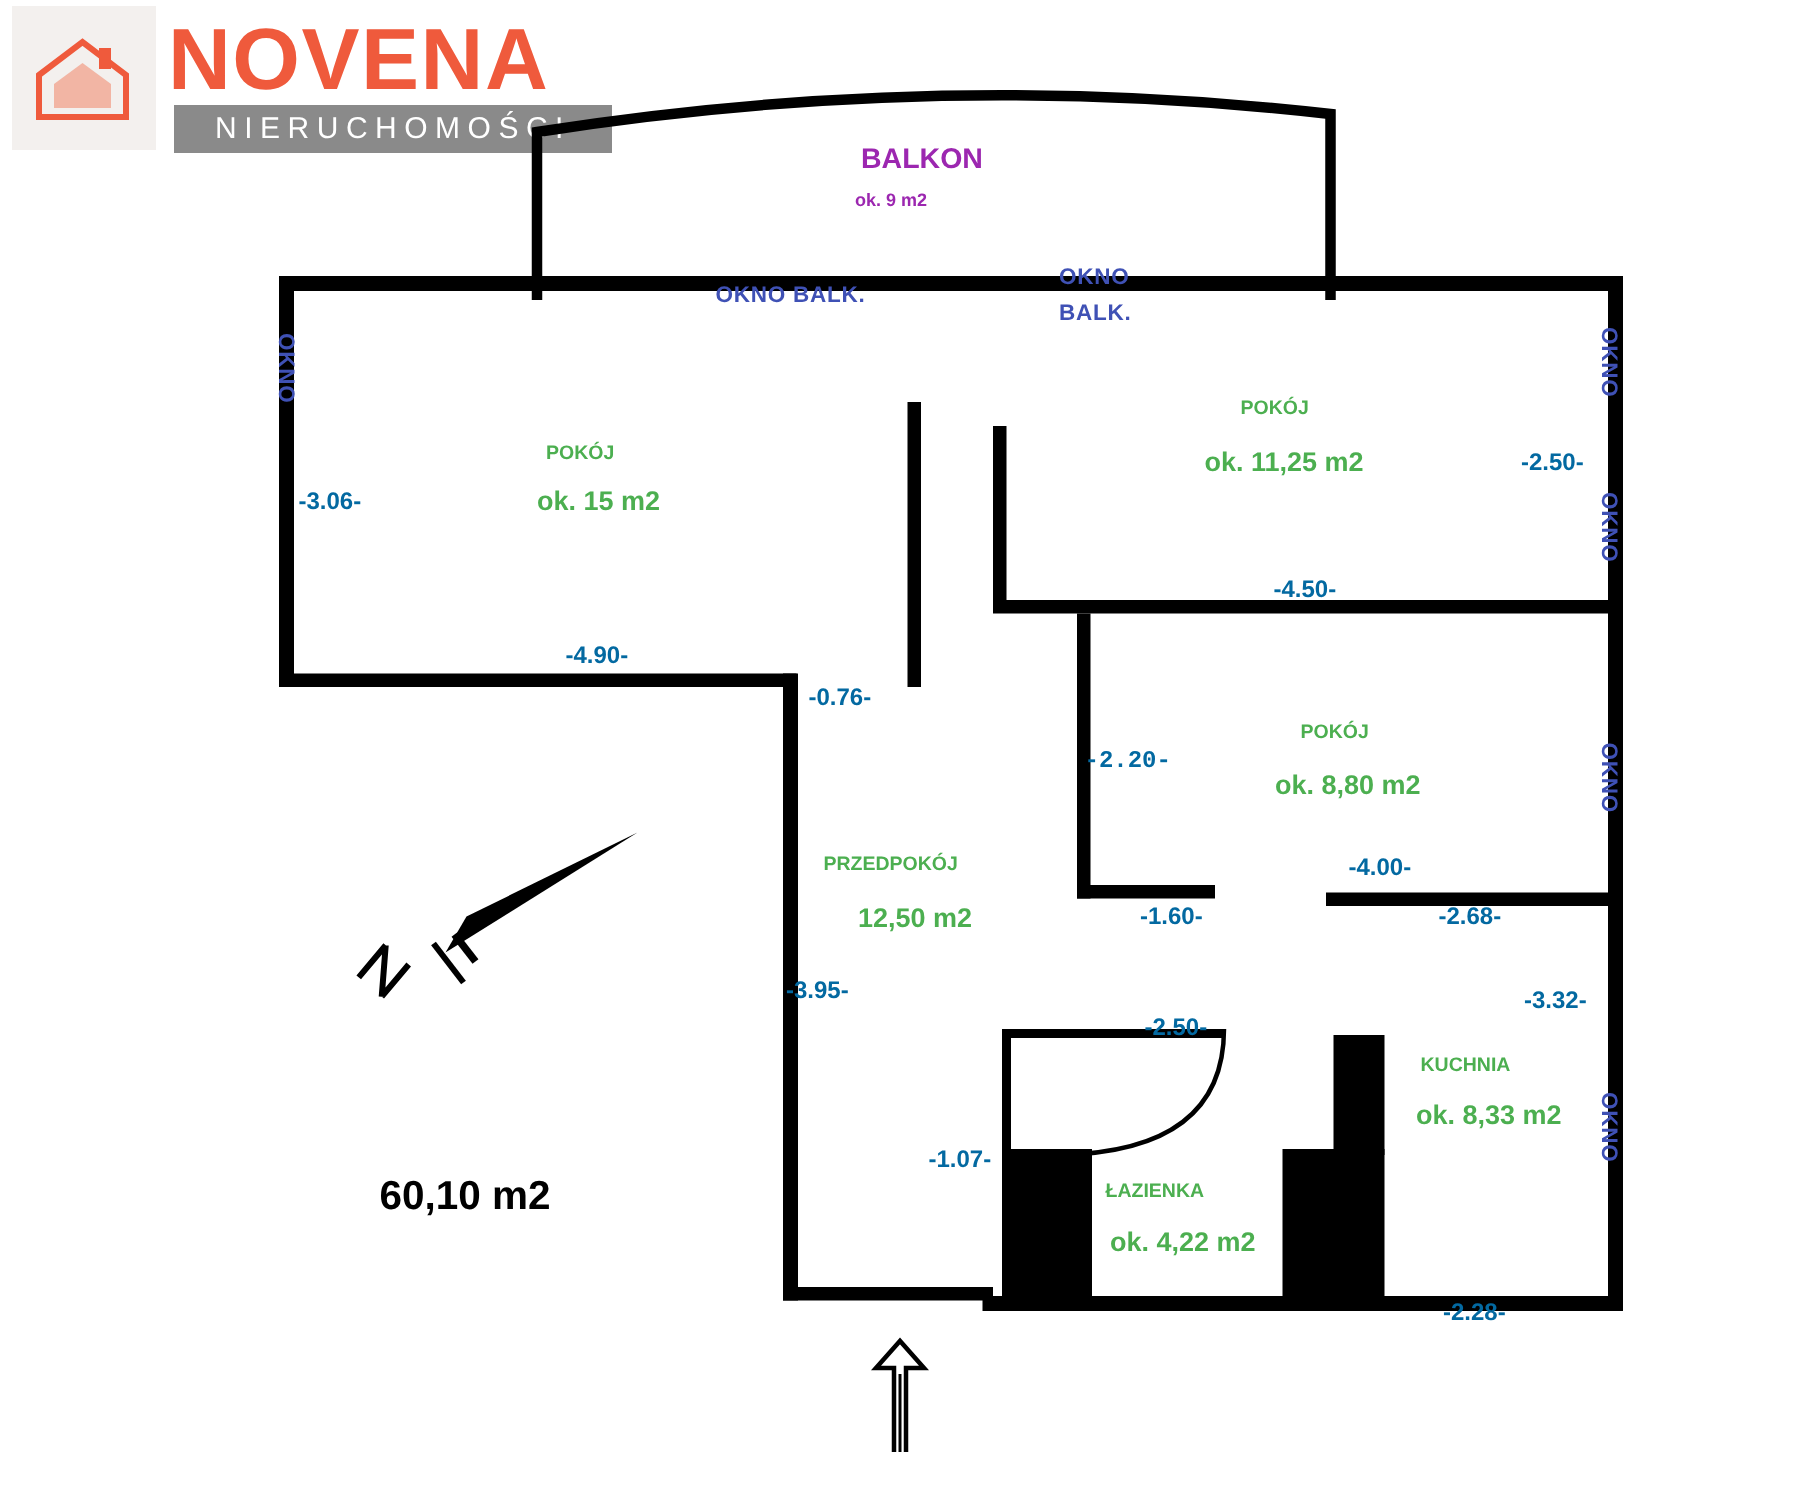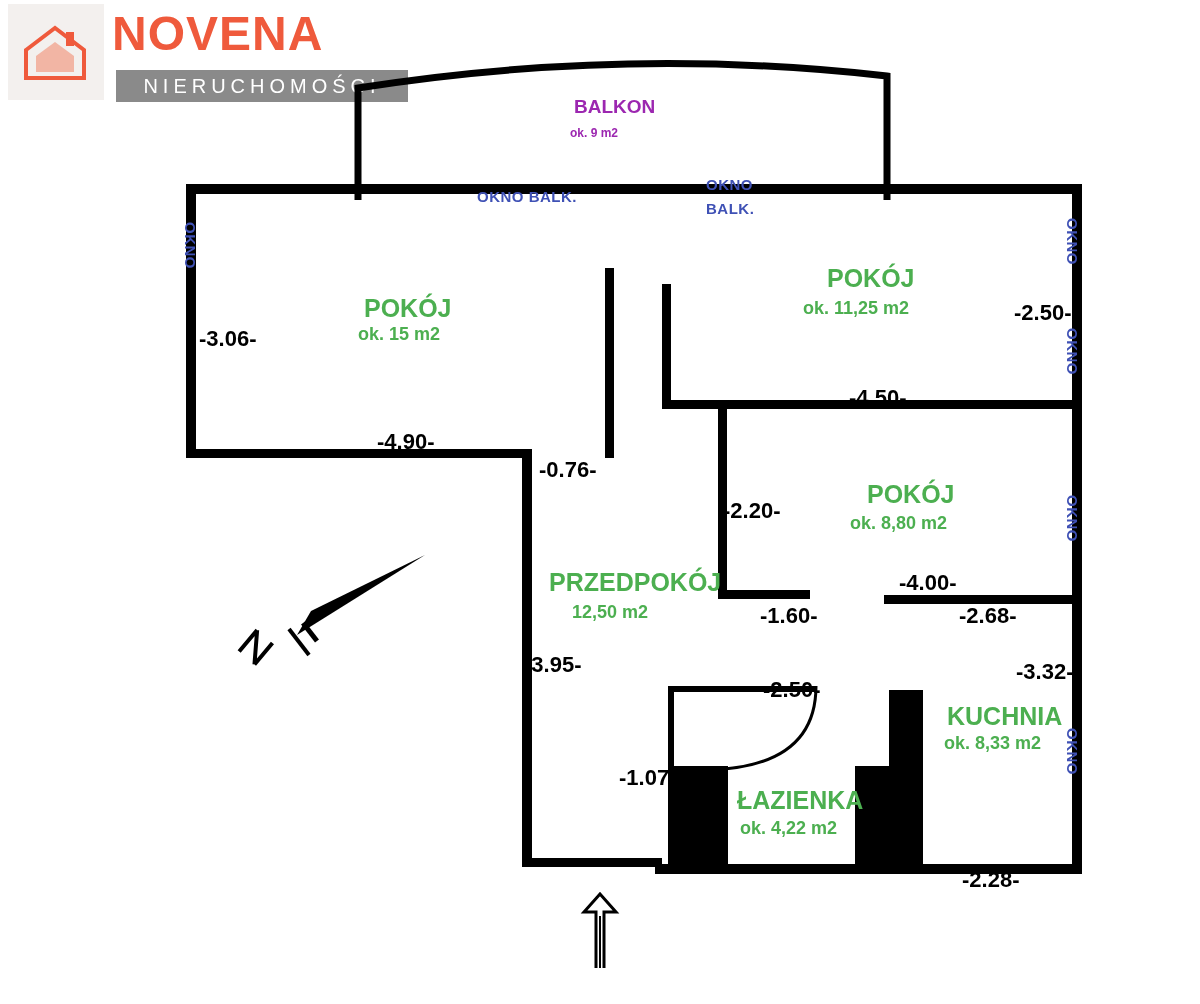--- a/index.html
+++ b/index.html
@@ -38,21 +38,21 @@
     position: absolute;
     left: 14px;
     top: 18px;
     width: 66px;
     height: 60px;
   }
   .logo-title {
     position: absolute;
     left: 104px;
     top: 2px;
-    font-size: 48px;
+    font-size: 58px;
     font-weight: bold;
     letter-spacing: 1px;
     color: #ef5a3c;
     font-family: "Liberation Sans", sans-serif;
   }
   .logo-sub {
     position: absolute;
     left: 108px;
     top: 66px;
     width: 292px;
@@ -75,32 +75,32 @@
     position: absolute;
     background: #000000;
   }
   .lbl {
     position: absolute;
     font-weight: bold;
     white-space: nowrap;
   }
   .room-name {
     color: #000000;
-    font-size: 25px;
+    font-size: 13px;
   }
   .room-area {
     color: #4caf50;
     font-size: 18px;
   }
   .room-name.green {
     color: #4caf50;
   }
   .dim {
-    color: #000000;
-    font-size: 22px;
+    color: #0369a1;
+    font-size: 16px;
     font-weight: bold;
     text-align: right;
   }
   .okno {
     color: #3f51b5;
     font-size: 15px;
     font-weight: bold;
     letter-spacing: 0.5px;
   }
   .okno.vert {
@@ -230,21 +230,21 @@
 
   <div class="lbl room-name green" style="left:737px;top:786px;">ŁAZIENKA</div>
   <div class="lbl room-area" style="left:740px;top:818px;">ok. 4,22 m2</div>
 
   <div class="lbl dim" style="left:199px;top:326px;">-3.06-</div>
   <div class="lbl dim" style="left:377px;top:429px;">-4.90-</div>
   <div class="lbl dim" style="left:539px;top:457px;">-0.76-</div>
   <div class="lbl dim" style="left:524px;top:652px;">-3.95-</div>
   <div class="lbl dim" style="left:1014px;top:300px;">-2.50-</div>
   <div class="lbl dim" style="left:849px;top:385px;">-4.50-</div>
-  <div class="lbl dim" style="left:723px;top:498px;">-2.20-</div>
+  <div class="lbl dim" style="left:723px;top:498px;font-family:Liberation Mono, monospace;">-2.20-</div>
   <div class="lbl dim" style="left:760px;top:603px;">-1.60-</div>
   <div class="lbl dim" style="left:899px;top:570px;">-4.00-</div>
   <div class="lbl dim" style="left:959px;top:603px;">-2.68-</div>
   <div class="lbl dim" style="left:1016px;top:659px;">-3.32-</div>
   <div class="lbl dim" style="left:763px;top:677px;">-2.50-</div>
   <div class="lbl dim" style="left:619px;top:765px;">-1.07-</div>
   <div class="lbl dim" style="left:962px;top:847px;margin-top:20px;">-2.28-</div>
 
   <div class="north">
     <svg width="220" height="140" viewBox="0 0 220 140">
@@ -258,15 +258,16 @@
   </div>
 
   <div class="entry">
     <svg width="60" height="80" viewBox="0 0 60 80">
       <path d="M26 78 L26 22 L14 22 L30 4 L46 22 L34 22 L34 78" fill="none" stroke="#000" stroke-width="3"></path>
       <path d="M30 78 L30 26" stroke="#000" stroke-width="2"></path>
     </svg>
   </div>
 
   <div class="caption">
+    <div style="text-align:center;">60,10 m2</div>
   </div>
 
 </div>
 
 </body></html>

